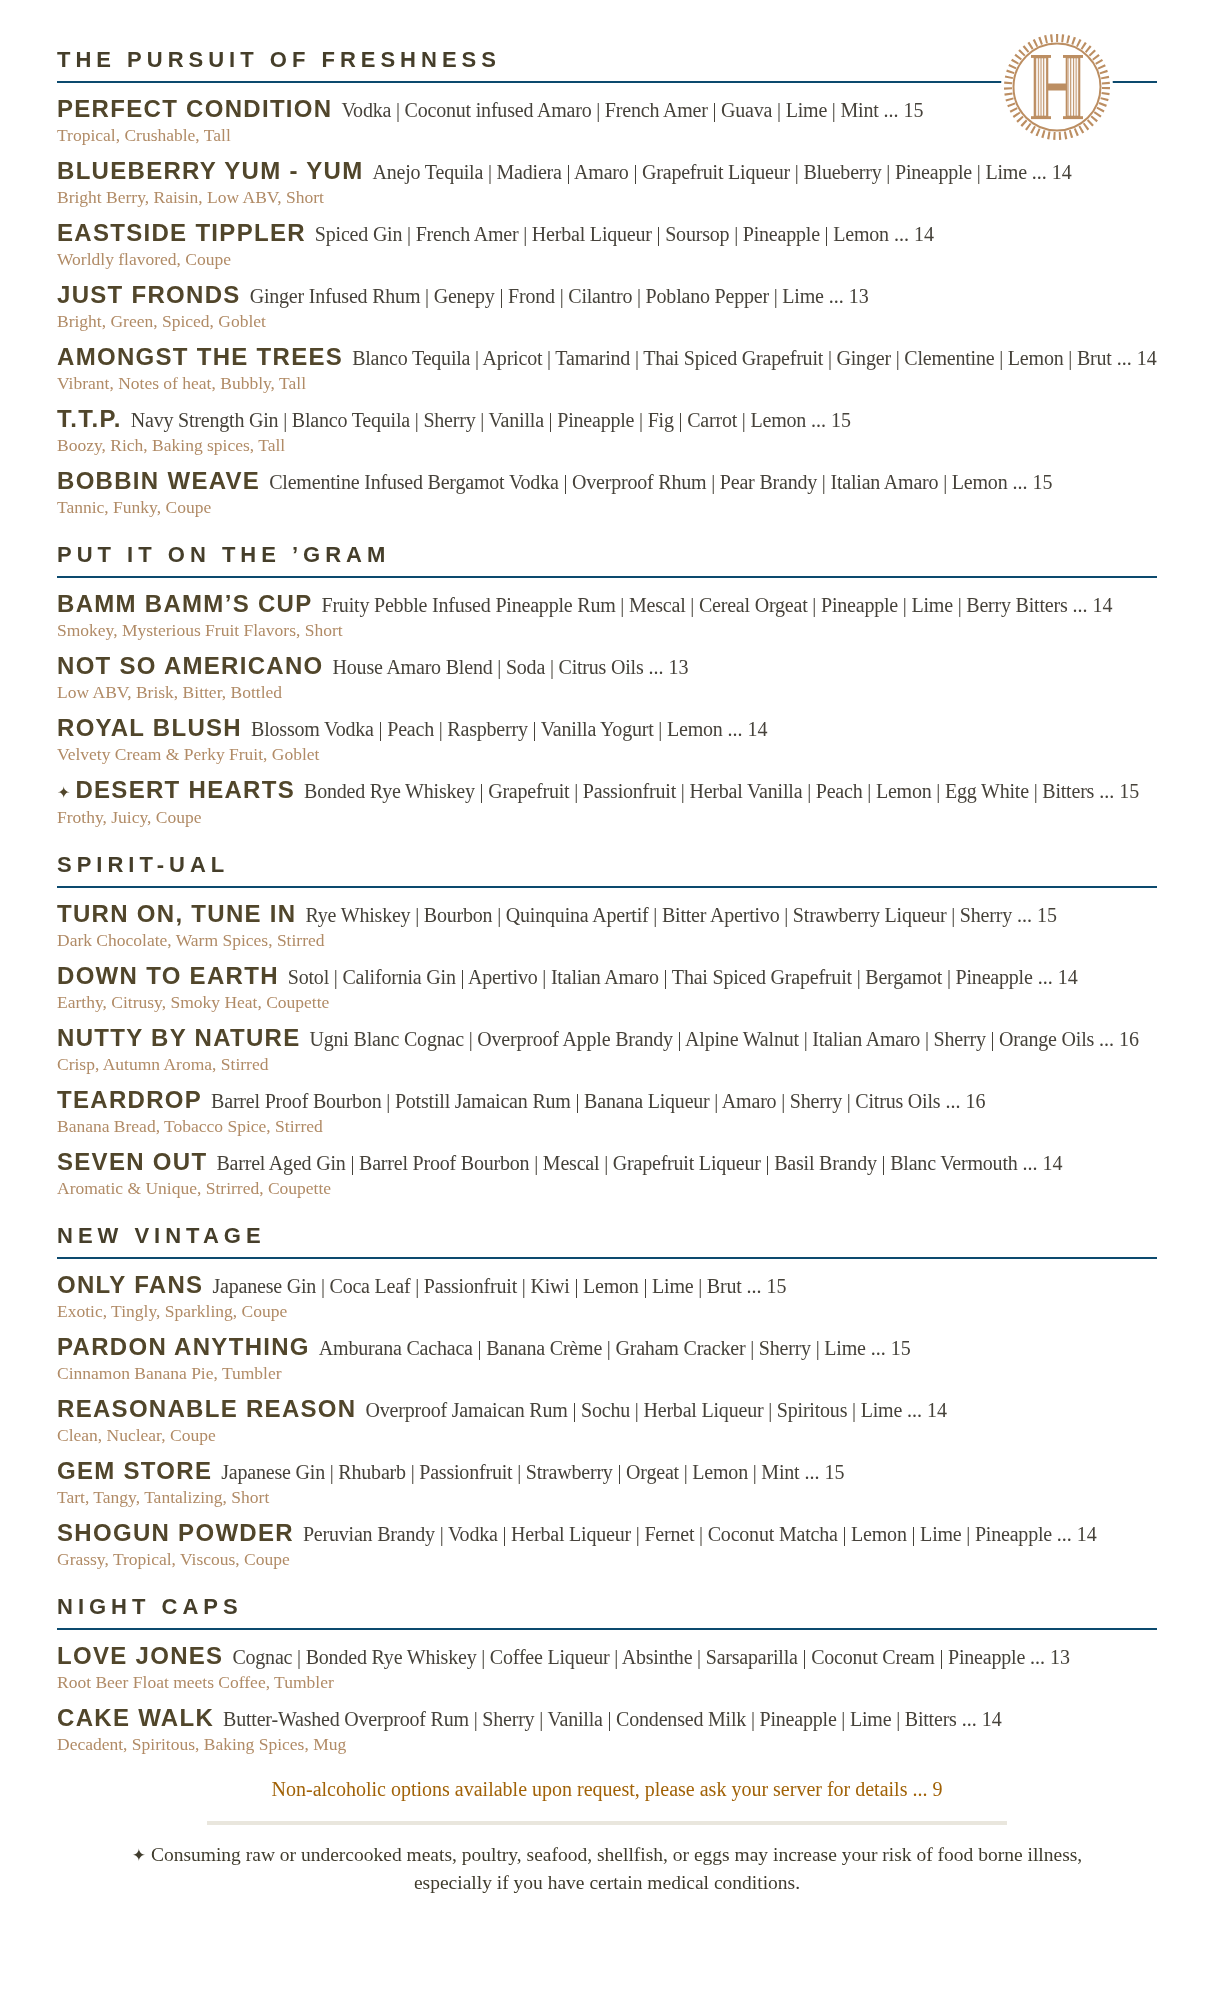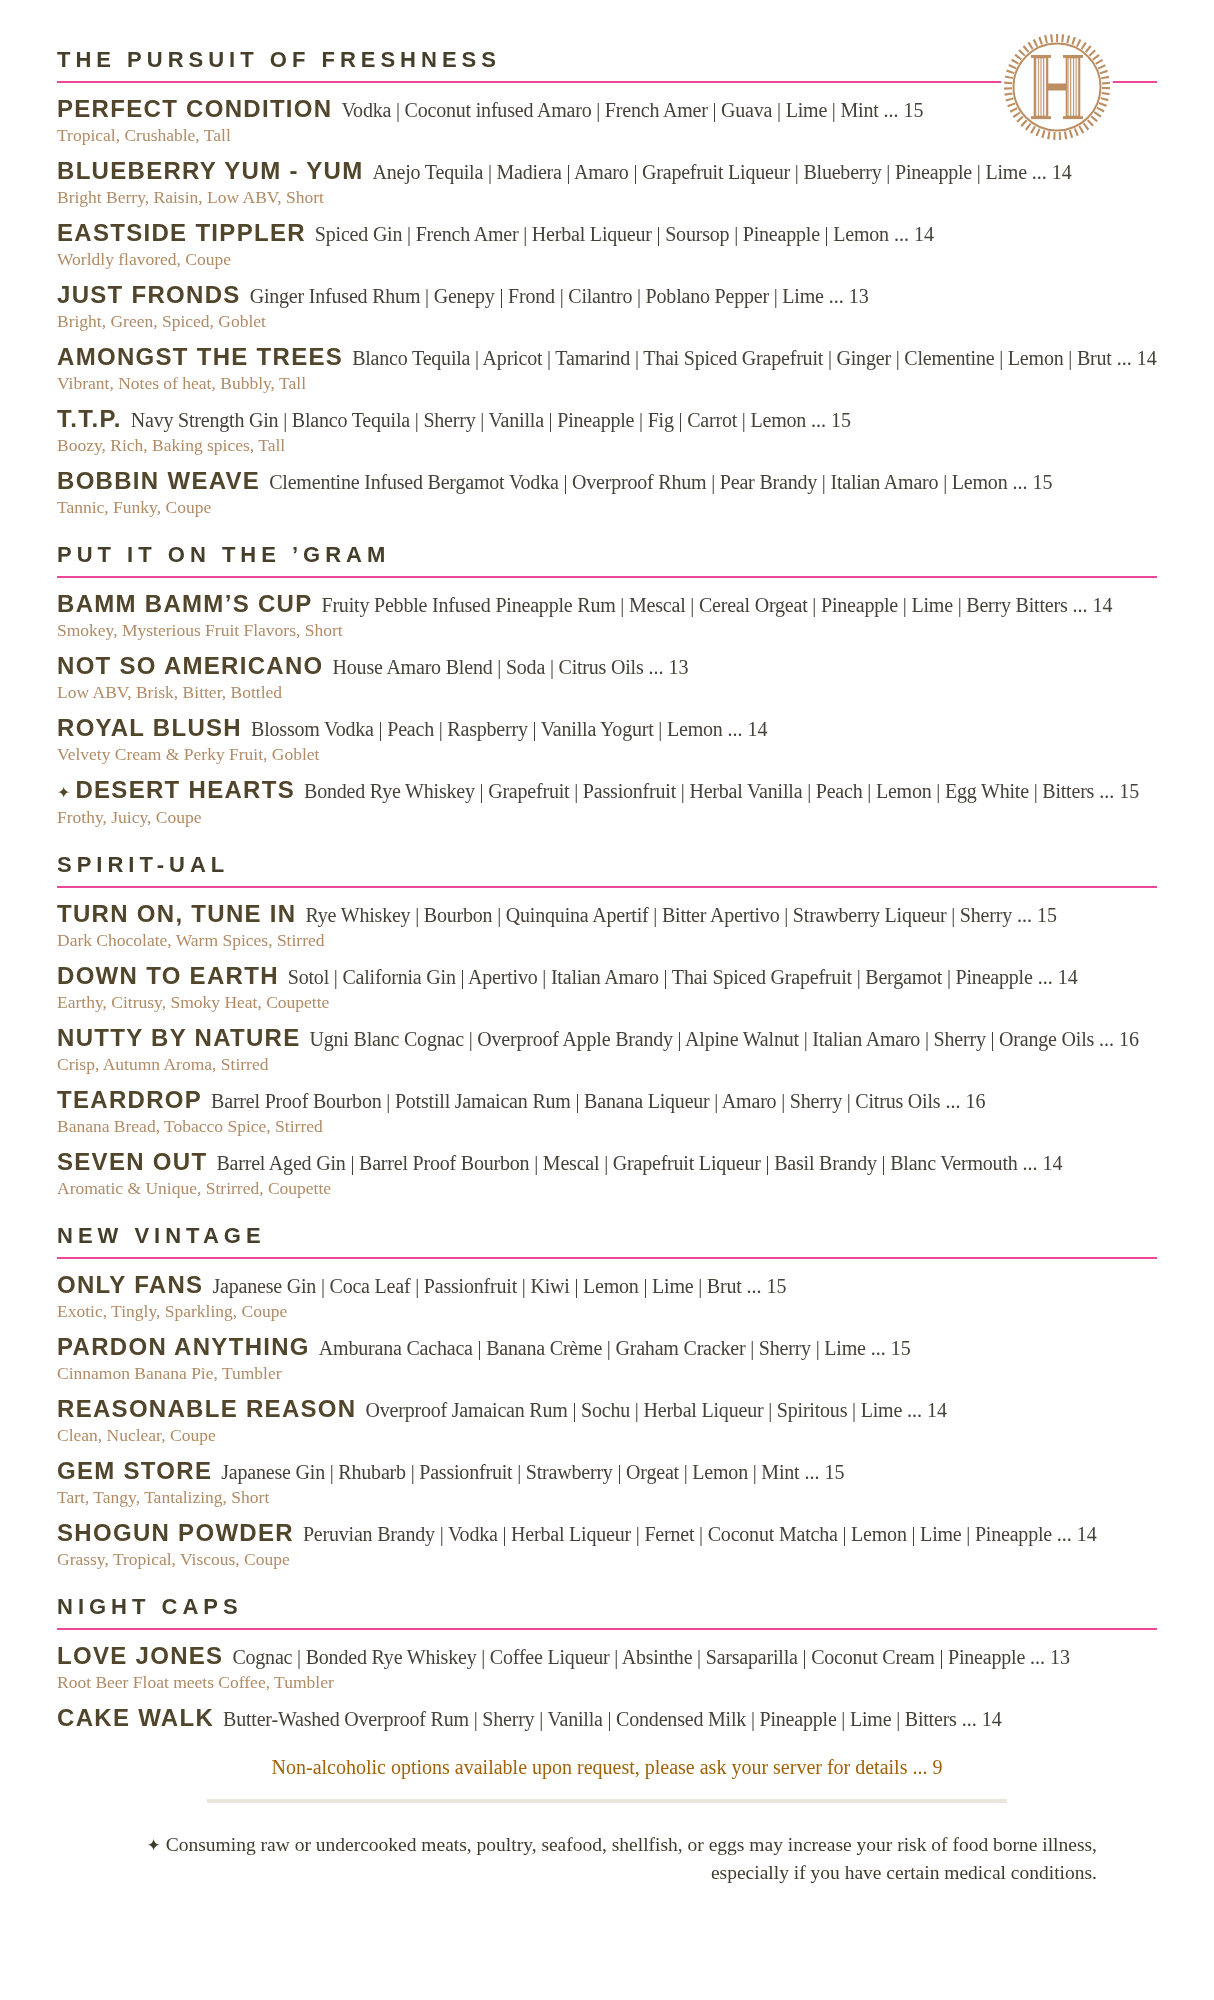--- a/index.html
+++ b/index.html
@@ -16,21 +16,21 @@
     width: 1214px;
     height: 2000px;
     padding: 48px 57px 0 57px;
     font-family: "Liberation Serif", serif;
   }
 
   
   .section-title {
     margin: 26px 0 0 0;
     padding-bottom: 9px;
-    border-bottom: 2px solid #ec4899;
+    border-bottom: 2px solid #0c4a6e;
     font-family: "Liberation Sans", sans-serif;
     font-weight: 700;
     font-size: 22px;
     line-height: 24px;
     letter-spacing: 5px;
     color: #453e2a;
   }
   .menu-section:first-child .section-title { margin-top: 0; }
 
   
@@ -80,23 +80,23 @@
     font-size: 20px;
     color: #a16207;
   }
   .footer-divider {
     width: 800px;
     height: 4px;
     margin: 20px auto 0 auto;
     background: #e9e6dd;
   }
   .disclaimer {
-    margin: 28px auto 0 auto;
+    margin: 16px auto 0 auto;
     max-width: 980px;
-    text-align: right;
+    text-align: center;
     font-size: 19.5px;
     line-height: 27px;
     color: #403c2d;
   }
   .disclaimer-marker { font-size: 17px; }
 </style>
 </head>
 <body>
 
 <div class="page">
@@ -223,20 +223,21 @@
         </div>
       </section>
       <section class="menu-section">
         <h2 class="section-title">NIGHT CAPS</h2>
         <div class="menu-item">
           <p class="item-line"><span class="item-name">LOVE JONES</span> <span class="item-ingredients">Cognac | Bonded Rye Whiskey | Coffee Liqueur | Absinthe | Sarsaparilla | Coconut Cream | Pineapple</span> <span class="item-price">13</span></p>
           <p class="item-notes">Root Beer Float meets Coffee, Tumbler</p>
         </div>
         <div class="menu-item">
           <p class="item-line"><span class="item-name">CAKE WALK</span> <span class="item-ingredients">Butter-Washed Overproof Rum | Sherry | Vanilla | Condensed Milk | Pineapple | Lime | Bitters</span> <span class="item-price">14</span></p>
+          <p class="item-notes">Decadent, Spiritous, Baking Spices, Mug</p>
         </div>
       </section>
     </main>
 
   <p class="na-note"><span>Non-alcoholic options available upon request, please ask your server for details</span> <span class="item-price">9</span></p>
 
   <div class="footer-divider"></div>
 
   <p class="disclaimer"><span class="disclaimer-marker">✦</span> <span>Consuming raw or undercooked meats, poultry, seafood, shellfish, or eggs may increase your risk of food borne illness, especially if you have certain medical conditions.</span></p>
 

